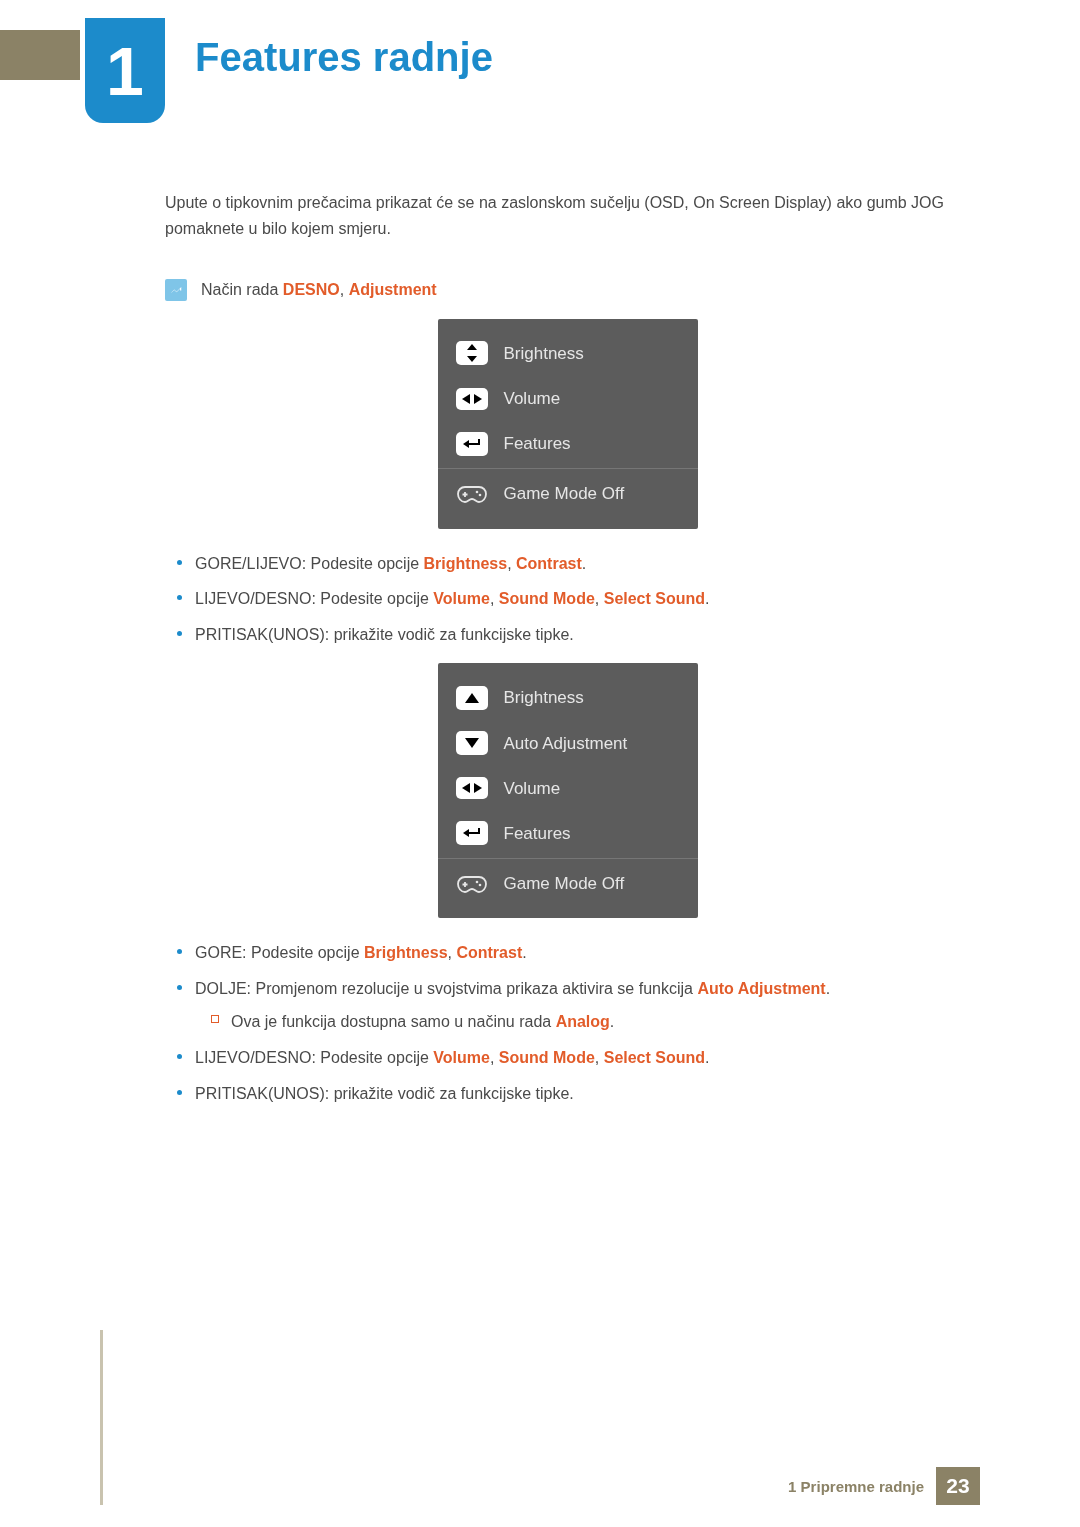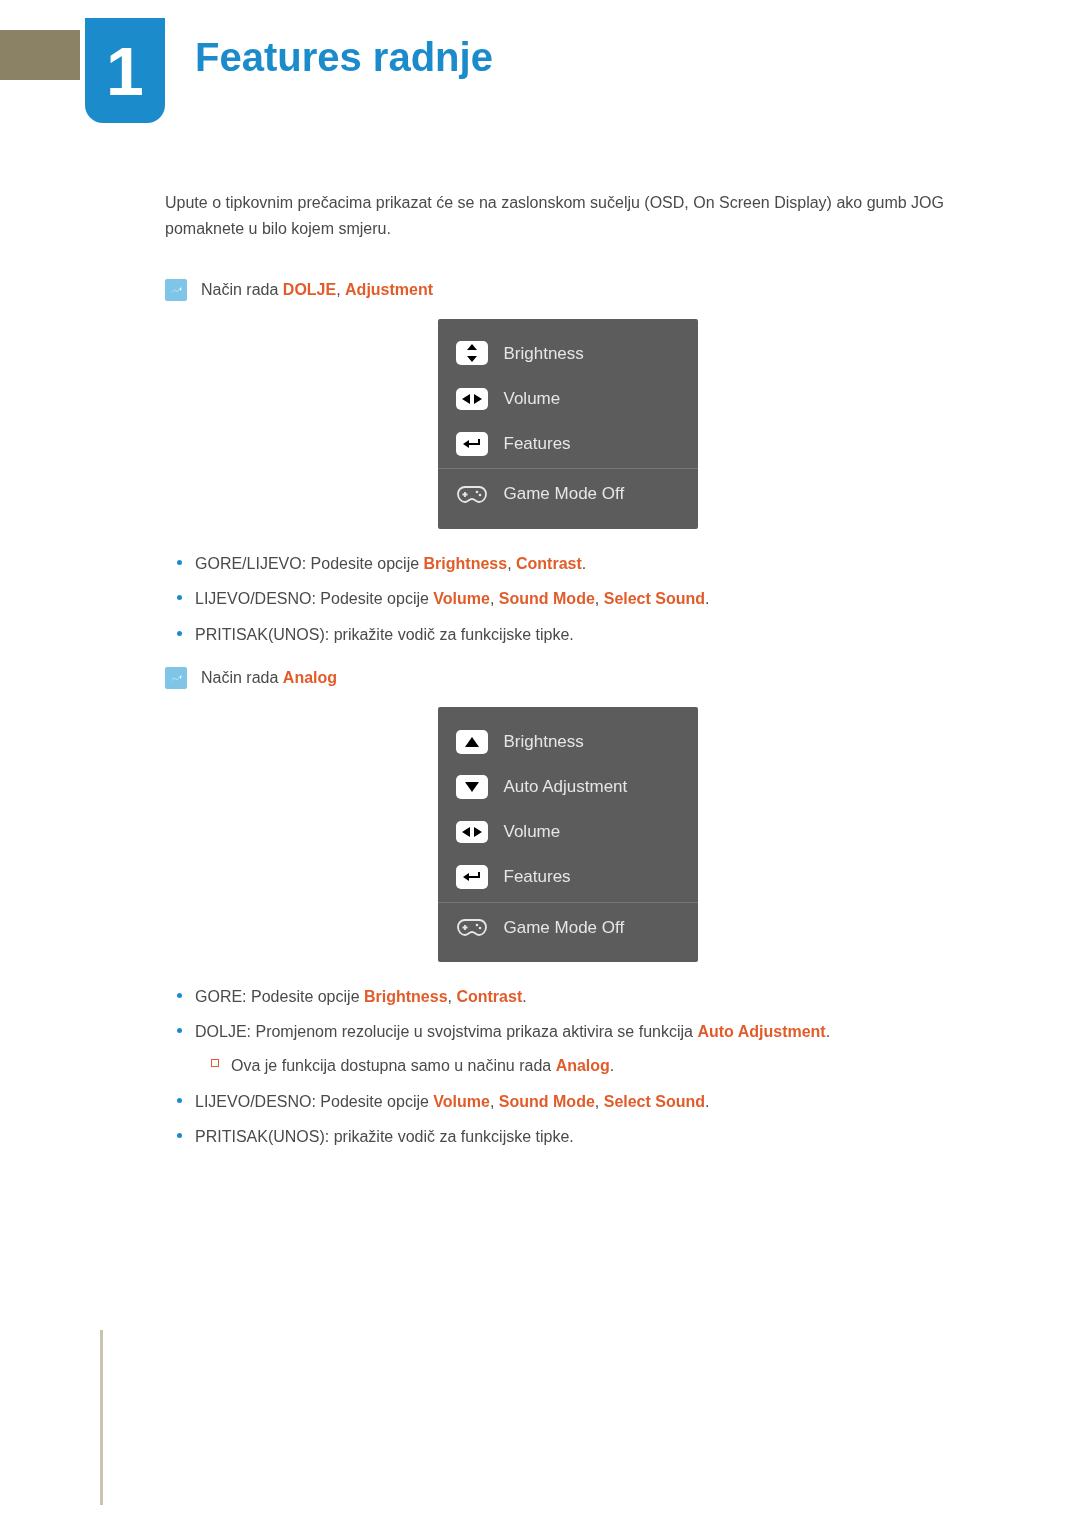--- a/index.html
+++ b/index.html
@@ -233,21 +233,21 @@
   <div class="content">
     <div class="paragraph">Upute o tipkovnim prečacima prikazat će se na zaslonskom sučelju (OSD, On Screen Display) ako gumb JOG pomaknete u bilo kojem smjeru.</div>
 
     <div class="note-row">
       <div class="note-icon">
         <svg width="14" height="14" viewBox="0 0 24 24">
             <path fill="#fff" d="M3 17l6-6 4 4 8-8v6h-2V9.8l-6 6-4-4-4 4z"></path>
           </svg>
       </div>
       <div>
-        <span>Način rada </span><span class="hl">DOLJE</span><span>, </span><span class="hl">Adjustment</span>
+        <span>Način rada </span><span class="hl">DESNO</span><span>, </span><span class="hl">Adjustment</span>
       </div>
     </div>
 
     <div class="osd-wrap">
       <div class="osd">
         <div class="osd-row">
           <span class="key-icon">
             <svg width="14" height="18" viewBox="0 0 14 18">
                 <path fill="#000" d="M7 0l5 6H2zM7 18l5-6H2z"></path>
               </svg>
@@ -294,30 +294,20 @@
         <span>GORE/LIJEVO: Podesite opcije </span><span class="hl">Brightness</span><span>, </span><span class="hl">Contrast</span><span>.</span>
       </li>
       <li>
         <span>LIJEVO/DESNO: Podesite opcije </span><span class="hl">Volume</span><span>, </span><span class="hl">Sound Mode</span><span>, </span><span class="hl">Select Sound</span><span>.</span>
       </li>
       <li>
         <span>PRITISAK(UNOS): prikažite vodič za funkcijske tipke.</span>
       </li>
     </ul>
 
-    <div class="note-row" style="margin-top:18px;">
-      <div class="note-icon">
-        <svg width="14" height="14" viewBox="0 0 24 24">
-            <path fill="#fff" d="M3 17l6-6 4 4 8-8v6h-2V9.8l-6 6-4-4-4 4z"></path>
-          </svg>
-      </div>
-      <div>
-        <span>Način rada </span><span class="hl">Analog</span>
-      </div>
-    </div>
 
     <div class="osd-wrap">
       <div class="osd">
         <div class="osd-row">
           <span class="key-icon">
             <svg width="14" height="10" viewBox="0 0 14 10">
                 <path fill="#000" d="M7 0l7 10H0z"></path>
               </svg>
           </span>
           <span>Brightness</span>
@@ -380,13 +370,17 @@
       <li>
         <span>LIJEVO/DESNO: Podesite opcije </span><span class="hl">Volume</span><span>, </span><span class="hl">Sound Mode</span><span>, </span><span class="hl">Select Sound</span><span>.</span>
       </li>
       <li>
         <span>PRITISAK(UNOS): prikažite vodič za funkcijske tipke.</span>
       </li>
     </ul>
   </div>
 
   <div class="side-line"></div>
+  <div class="footer">
+    <span class="footer-text">1 Pripremne radnje</span>
+    <span class="pagenum">23</span>
+  </div>
 </div>
 
 </body></html>

